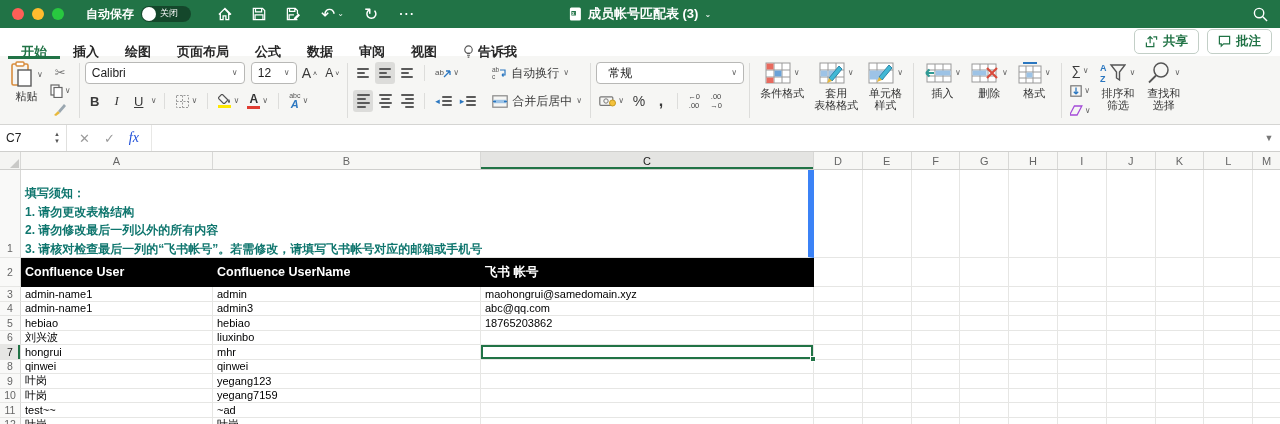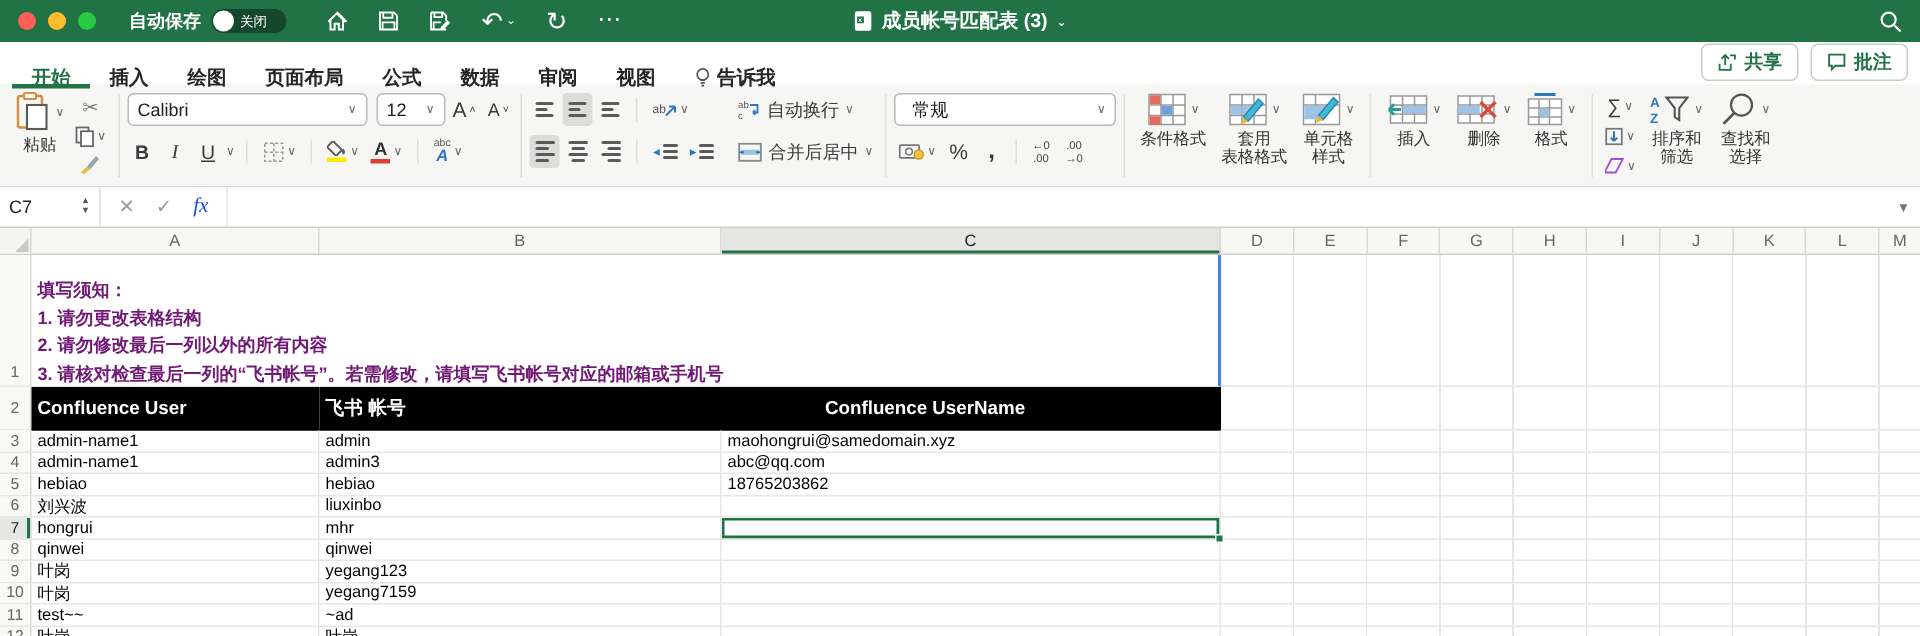--- a/index.html
+++ b/index.html
@@ -5,21 +5,21 @@
   * { margin:0; padding:0; box-sizing:border-box; }
   html,body { width:1280px; height:424px; overflow:hidden;
     font-family:"Liberation Sans","DejaVu Sans",sans-serif; background:#fff; }
 
   
   .titlebar { height:28px; background:#217346; display:flex; align-items:center;
     padding:0 12px; color:#fff; position:relative; }
   .lights { display:flex; gap:8px; margin-right:22px; }
   .light { width:12px; height:12px; border-radius:50%; }
   .light.r { background:#ff5f57; } .light.y { background:#febc2e; } .light.g { background:#28c840; }
-  .autosave { font-size:12px; font-weight:bold; display:flex; align-items:center; gap:7px; }
+  .autosave { font-size:12px; font-weight:bold; display:flex; gap:7px; }
   .toggle { width:50px; height:16px; border-radius:9px; background:rgba(0,0,0,.38);
     display:flex; align-items:center; padding:1px; }
   .knob { width:14px; height:14px; border-radius:50%; background:#fff; }
   .toggle-label { font-size:9px; color:#fff; margin-left:4px; font-weight:normal; }
   .tb-icons { display:flex; gap:20px; margin-left:26px; align-items:center; font-size:15px; }
   .tb-ic { color:#fff; display:flex; align-items:center; line-height:1; }
   .undo-wrap { display:flex; align-items:center; gap:2px; }
   .mini-chev { font-size:8px; opacity:.9; }
   .doc-title { position:absolute; left:50%; transform:translateX(-50%); display:flex;
     align-items:center; gap:6px; font-size:13px; font-weight:bold; }
@@ -102,22 +102,22 @@
     align-items:center; justify-content:center; flex:none; }
   .rnum.sel { background:#e6e6e4; color:#222; box-shadow: inset -2px 0 0 #217346; }
   .cell { border-right:1px solid #e6e6e4; border-bottom:1px solid #e6e6e4; font-size:11px;
     color:#000; display:flex; align-items:center; padding:0 4px; overflow:hidden;
     white-space:nowrap; flex:none; }
   .cell.a { width:192px; } .cell.b { width:268px; } .cell.c { width:333px; }
   .dfill { flex:1; border-bottom:1px solid #e6e6e4;
     background:repeating-linear-gradient(to right,transparent 0,transparent 47.8px,#e6e6e4 47.8px,#e6e6e4 48.8px); }
   .row1 { height:88px; }
   .row1 .rnum { align-items:flex-end; padding-bottom:3px; }
-  .notice { width:793px; border-right:2px solid #3b82f6; border-bottom:1px solid #e6e6e4;
-    padding:14px 4px 0; font-size:12px; font-weight:bold; line-height:18.5px; color:#701a75; }
+  .notice { width:793px; border-right:6px solid #3b82f6; border-bottom:1px solid #e6e6e4;
+    padding:14px 4px 0; font-size:12px; font-weight:bold; line-height:18.5px; color:#0f766e; }
   .row2 { height:29px; }
   .hcell { background:#000; color:#fff; font-weight:bold; font-size:12.5px; border-right:none;
     border-bottom:1px solid #000; }
   .drow { height:14.5px; }
   .selcell { position:relative; box-shadow: inset 0 0 0 2px #217346; overflow:visible; }
   .handle { position:absolute; right:-3px; bottom:-3px; width:6px; height:6px;
     background:#217346; border:1px solid #fff; z-index:3; }
   svg { display:block; }
 </style>
 </head>
@@ -634,22 +634,22 @@
         <div>1. 请勿更改表格结构</div>
         <div>2. 请勿修改最后一列以外的所有内容</div>
         <div>3. 请核对检查最后一列的“飞书帐号”。若需修改，请填写飞书帐号对应的邮箱或手机号</div>
       </div>
       <div class="dfill"></div>
     </div>
 
     <div class="srow row2">
       <div class="rnum">2</div>
       <div class="cell a hcell">Confluence User</div>
+      <div class="cell b hcell">Confluence UserName</div>
       <div class="cell c hcell">飞书 帐号</div>
-      <div class="cell b hcell">Confluence UserName</div>
       <div class="dfill"></div>
     </div>
 
     <div class="srow drow">
       <div class="rnum">3</div>
       <div class="cell a">admin-name1</div>
       <div class="cell b">admin</div>
       <div class="cell c">maohongrui@samedomain.xyz</div>
       <div class="dfill"></div>
     </div>

